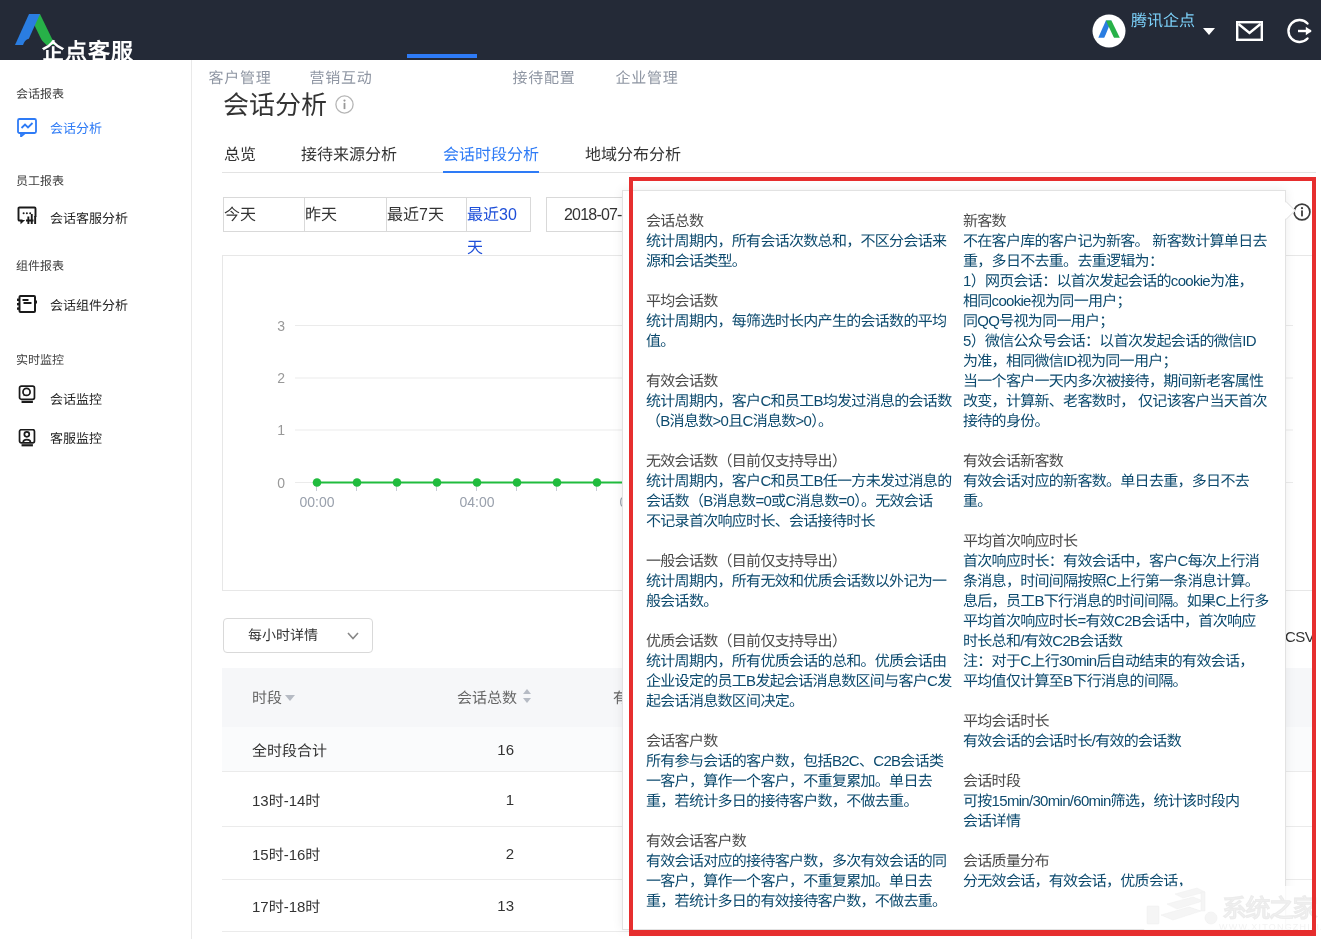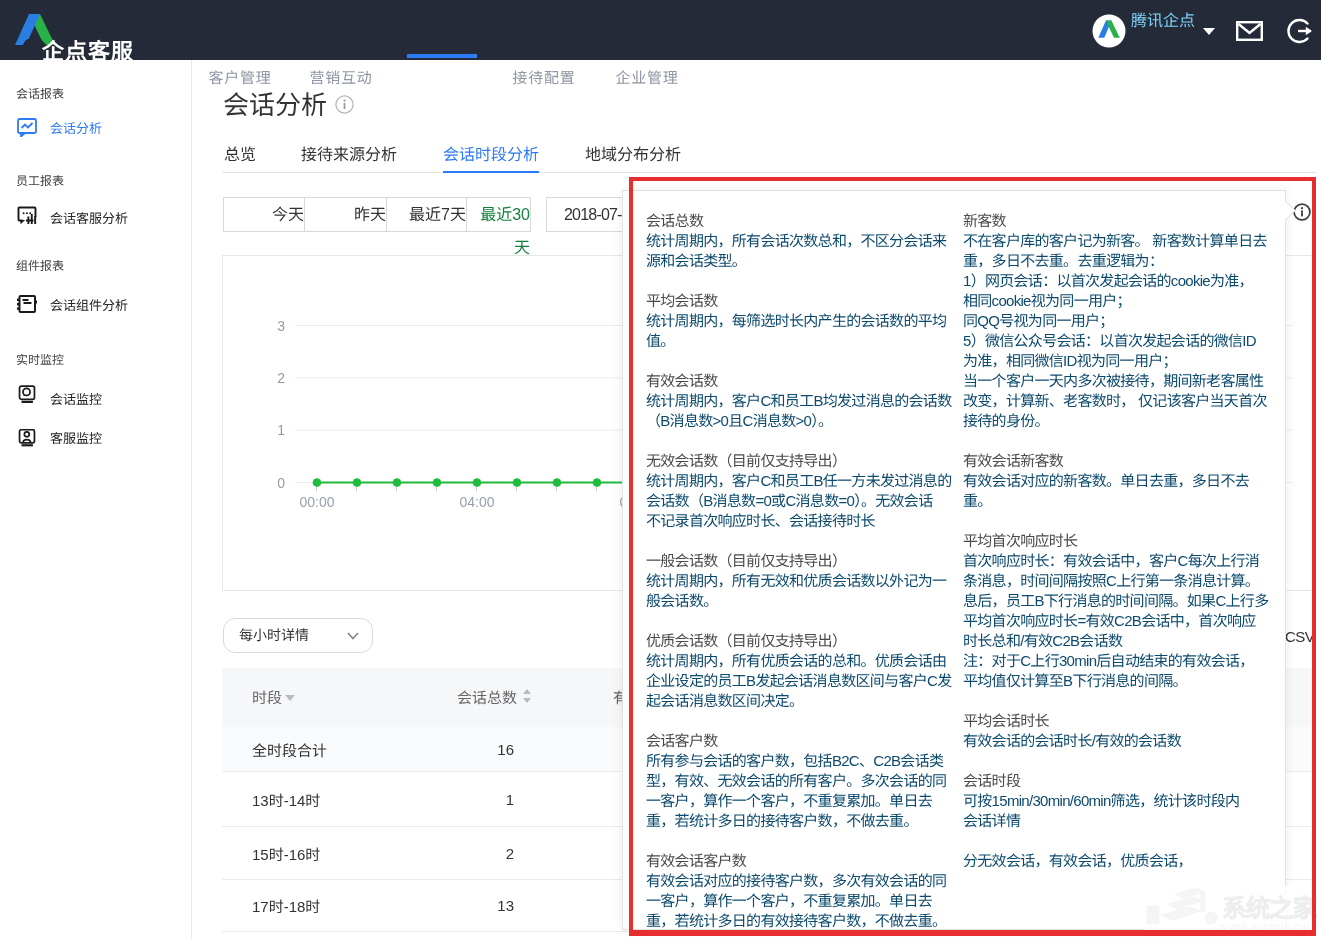--- a/index.html
+++ b/index.html
@@ -22,27 +22,27 @@
   .sitem.on { color:#2e7bf6; }
   .sicon { position:absolute; left:17px; width:20px; height:20px; }
 
   
   #title { position:absolute; left:223px; top:84px; font-size:26px; color:#333; }
   .tab { position:absolute; top:141px; font-size:16px; color:#333; white-space:nowrap; }
   .tab.on { color:#2e7bf6; }
   #tabline { position:absolute; left:222px; top:172px; width:1094px; height:1px; background:#e3e3e3; }
   #tabuline { position:absolute; left:443px; top:171px; width:96px; height:2px; background:#2e7bf6; }
 
-  .btn { position:absolute; top:197px; height:35px; line-height:33px; text-align:right; font-size:16px; color:#333; border:1px solid #d9d9d9; background:#fff; }
+  .btn { position:absolute; top:197px; height:35px; line-height:33px; text-align:left; font-size:16px; color:#333; border:1px solid #d9d9d9; background:#fff; }
 
   
   #chartbox { position:absolute; left:222px; top:255px; width:1093px; height:336px; border:1px solid #e7e7e7; background:#fff; }
 
   
-  #sel { position:absolute; left:223px; top:618px; width:150px; height:35px; border:1px solid #d9d9d9; border-radius:12px; font-size:14px; color:#333; line-height:33px; padding-left:15px; }
+  #sel { position:absolute; left:223px; top:618px; width:150px; height:35px; border:1px solid #d9d9d9; border-radius:4px; font-size:14px; color:#333; line-height:33px; padding-left:24px; }
   #csv { position:absolute; left:1256px; top:625px; font-size:15px; letter-spacing:-0.5px; color:#333; white-space:nowrap; }
 
   
   #thead { position:absolute; left:222px; top:668px; width:1094px; height:59px; background:#f6f7f9; }
   .th { position:absolute; top:0; height:59px; line-height:59px; font-size:15px; color:#666; white-space:nowrap; }
   .row { position:absolute; left:222px; width:1094px; height:53px; border-bottom:1px solid #ebebeb; background:#fff; }
   .c1 { position:absolute; left:30px; top:0; height:100%; display:flex; align-items:center; font-size:15px; color:#333; white-space:nowrap; }
   .c2 { position:absolute; left:0; width:292px; top:0; height:100%; display:flex; align-items:center; justify-content:flex-end; font-size:15px; color:#333; }
 
   
@@ -169,21 +169,21 @@
   <div class="tab" style="left:224px">总览</div>
   <div class="tab" style="left:301px">接待来源分析</div>
   <div class="tab on" style="left:443px">会话时段分析</div>
   <div class="tab" style="left:585px">地域分布分析</div>
   <div id="tabline"></div>
   <div id="tabuline"></div>
 
   <div class="btn" style="left:223px;width:82px">今天</div>
   <div class="btn" style="left:304px;width:83px">昨天</div>
   <div class="btn" style="left:386px;width:81px">最近7天</div>
-  <div class="btn" style="left:466px;width:65px;color:#15803d">最近30天</div>
+  <div class="btn" style="left:466px;width:65px;color:#1d4ed8">最近30天</div>
   <div class="btn" style="left:546px;width:234px;text-align:left;padding-left:17px;letter-spacing:-0.8px">2018-07-18 ~ 2018-08-16</div>
   <svg class="abs" style="left:1293px;top:203px" width="18" height="18" viewBox="0 0 18 18">
       <circle cx="9" cy="9" r="7.9" fill="none" stroke="#3c3c3c" stroke-width="1.7"></circle>
       <circle cx="9" cy="5.2" r="1.1" fill="#3c3c3c"></circle>
       <rect x="8.1" y="7.4" width="1.8" height="6" fill="#3c3c3c"></rect>
     </svg>
 
   <div id="chartbox">
     <svg width="1091" height="334" viewBox="0 0 1091 334">
       <g stroke="#ebebeb" stroke-width="1">
@@ -285,21 +285,20 @@
     <div class="pb">统计周期内，所有无效和优质会话数以外记为一</div>
     <div class="pb">般会话数。</div>
     <div class="sp"></div>
     <div class="ph">优质会话数（目前仅支持导出）</div>
     <div class="pb">统计周期内，所有优质会话的总和。优质会话由</div>
     <div class="pb">企业设定的员工B发起会话消息数区间与客户C发</div>
     <div class="pb">起会话消息数区间决定。</div>
     <div class="sp"></div>
     <div class="ph">会话客户数</div>
     <div class="pb">所有参与会话的客户数，包括B2C、C2B会话类</div>
-    <div class="pb">型，有效、无效会话的所有客户。多次会话的同</div>
     <div class="pb">一客户，算作一个客户，不重复累加。单日去</div>
     <div class="pb">重，若统计多日的接待客户数，不做去重。</div>
     <div class="sp"></div>
     <div class="ph">有效会话客户数</div>
     <div class="pb">有效会话对应的接待客户数，多次有效会话的同</div>
     <div class="pb">一客户，算作一个客户，不重复累加。单日去</div>
     <div class="pb">重，若统计多日的有效接待客户数，不做去重。</div>
   </div>
   <div class="pcol" style="left:963px">
     <div class="ph">新客数</div>
@@ -327,20 +326,21 @@
     <div class="pb">注：对于C上行30min后自动结束的有效会话，</div>
     <div class="pb">平均值仅计算至B下行消息的间隔。</div>
     <div class="sp"></div>
     <div class="ph">平均会话时长</div>
     <div class="pb">有效会话的会话时长/有效的会话数</div>
     <div class="sp"></div>
     <div class="ph">会话时段</div>
     <div class="pb">可按15min/30min/60min筛选，统计该时段内</div>
     <div class="pb">会话详情</div>
     <div class="sp"></div>
+    <div class="ph">会话质量分布</div>
     <div class="pb">分无效会话，有效会话，优质会话，</div>
   </div>
 
   <svg id="wm" width="186" height="58" viewBox="0 0 186 58">
     <rect x="8" y="6" width="178" height="46" rx="6" fill="#ffffff" opacity="0.8"></rect>
     <g fill="#f5f5f5" stroke="#ededed" stroke-width="0.5" opacity="0.95">
       <polygon points="40,14 62,8 70,12 48,18"></polygon>
       <polygon points="32,24 58,17 68,21 42,29"></polygon>
       <polygon points="26,35 54,27 66,31 38,40"></polygon>
       <polygon points="66,12 70,12 70,31 66,31"></polygon>

